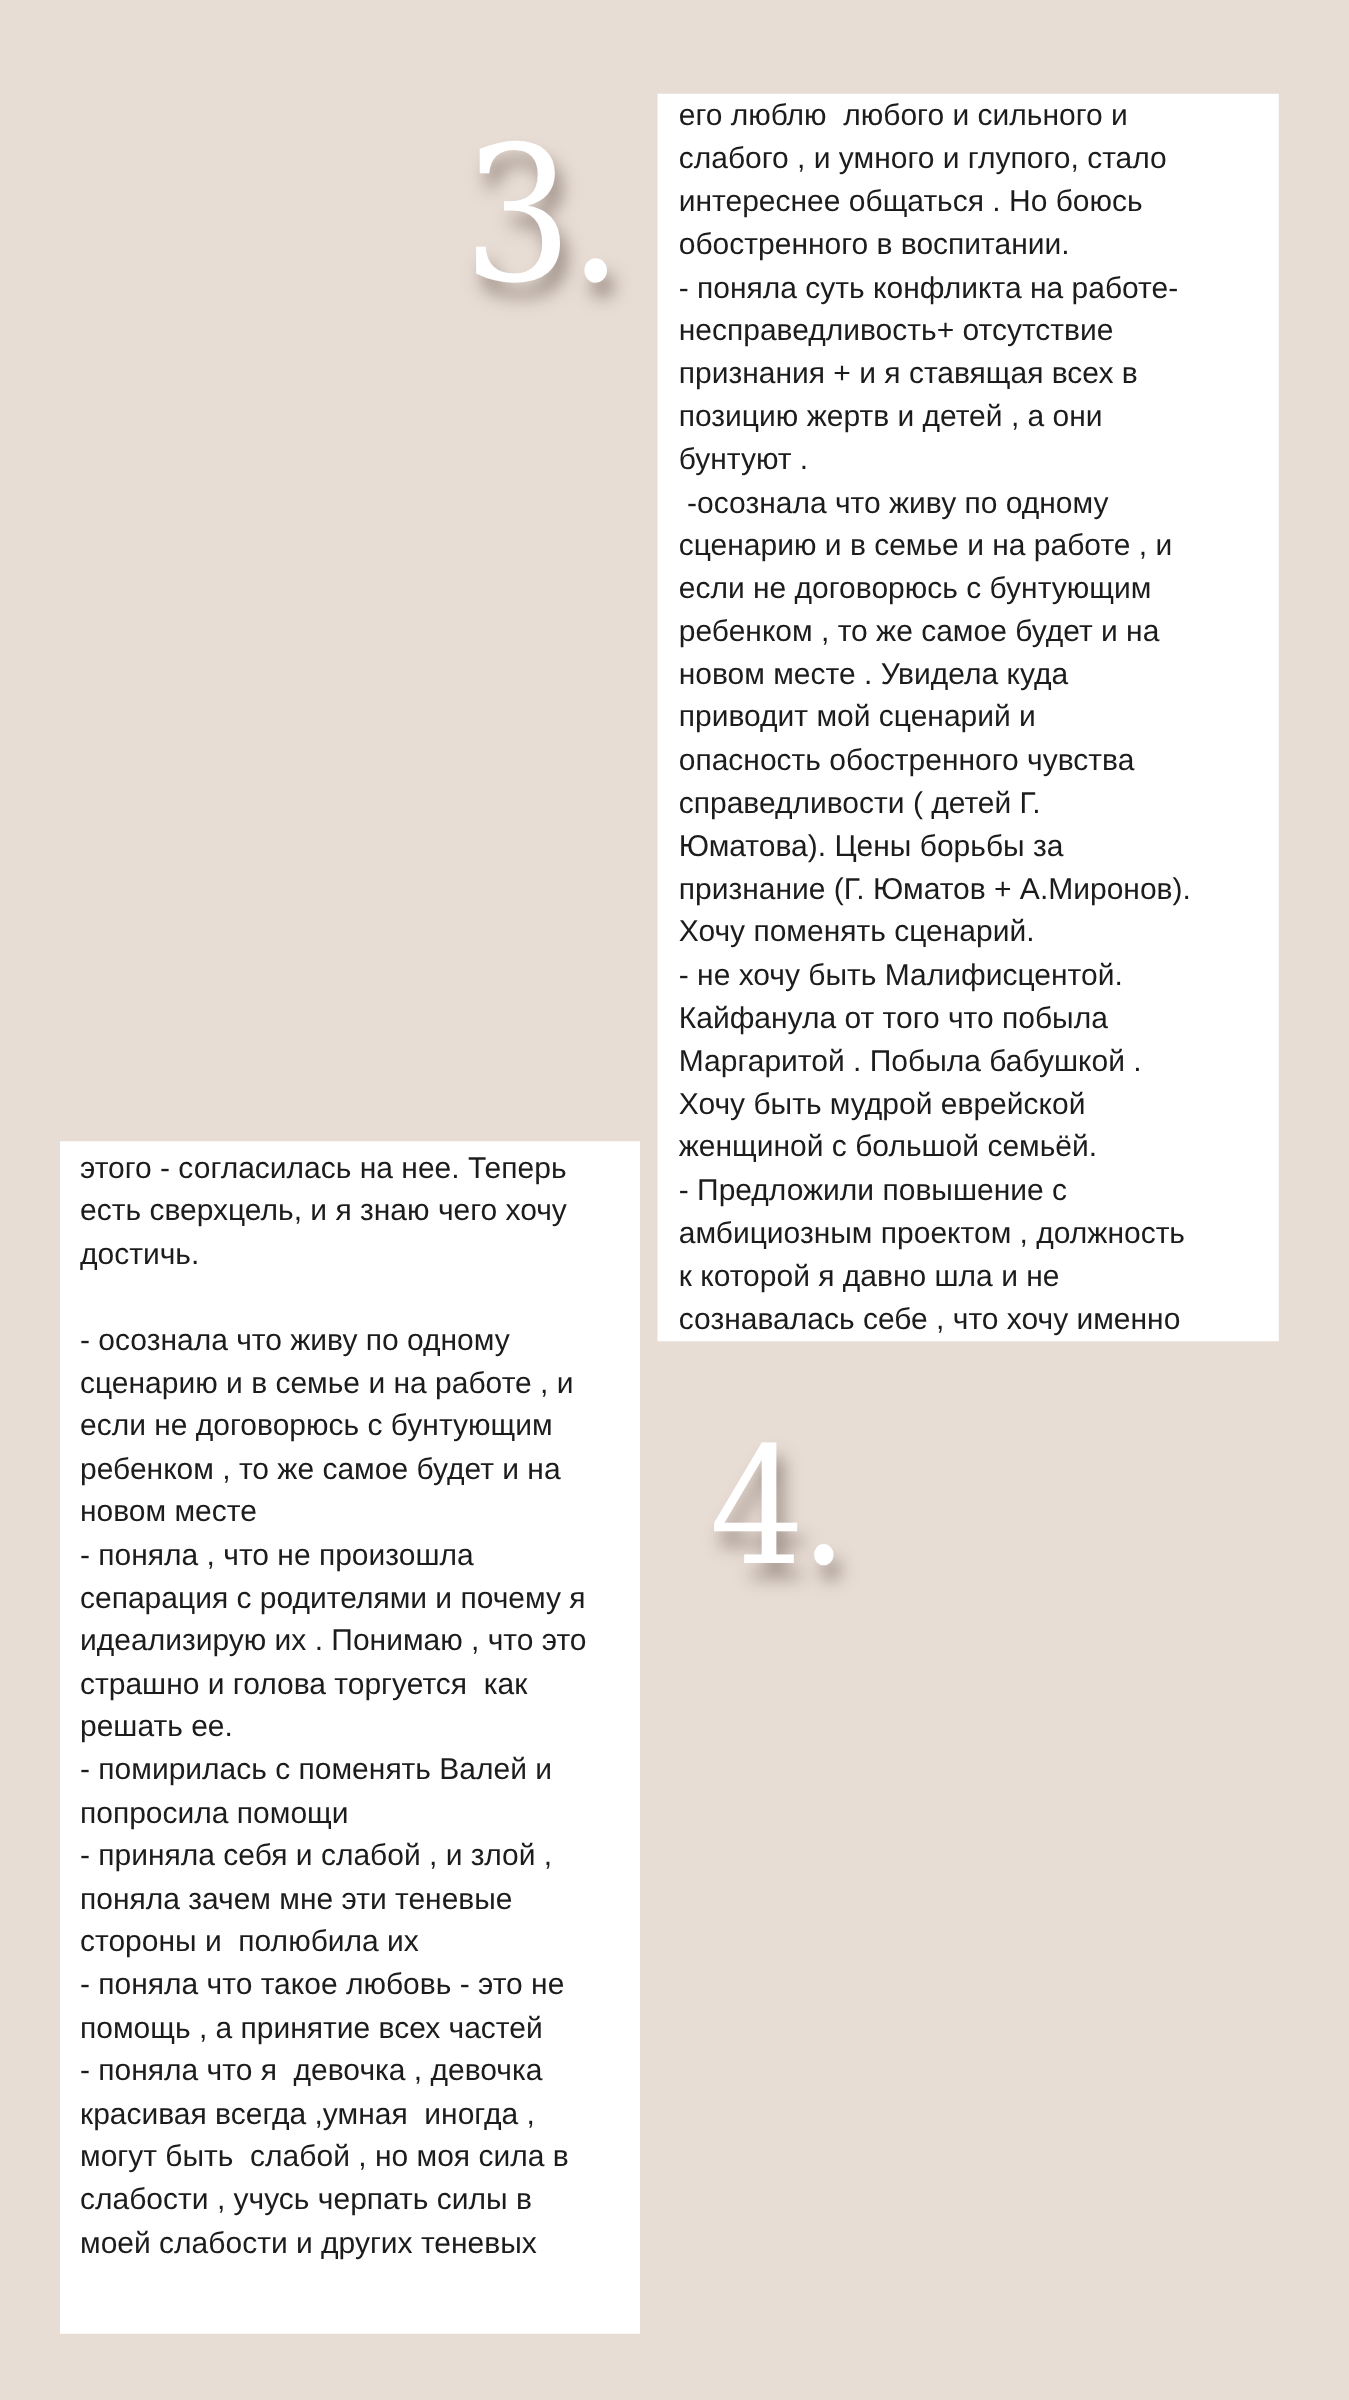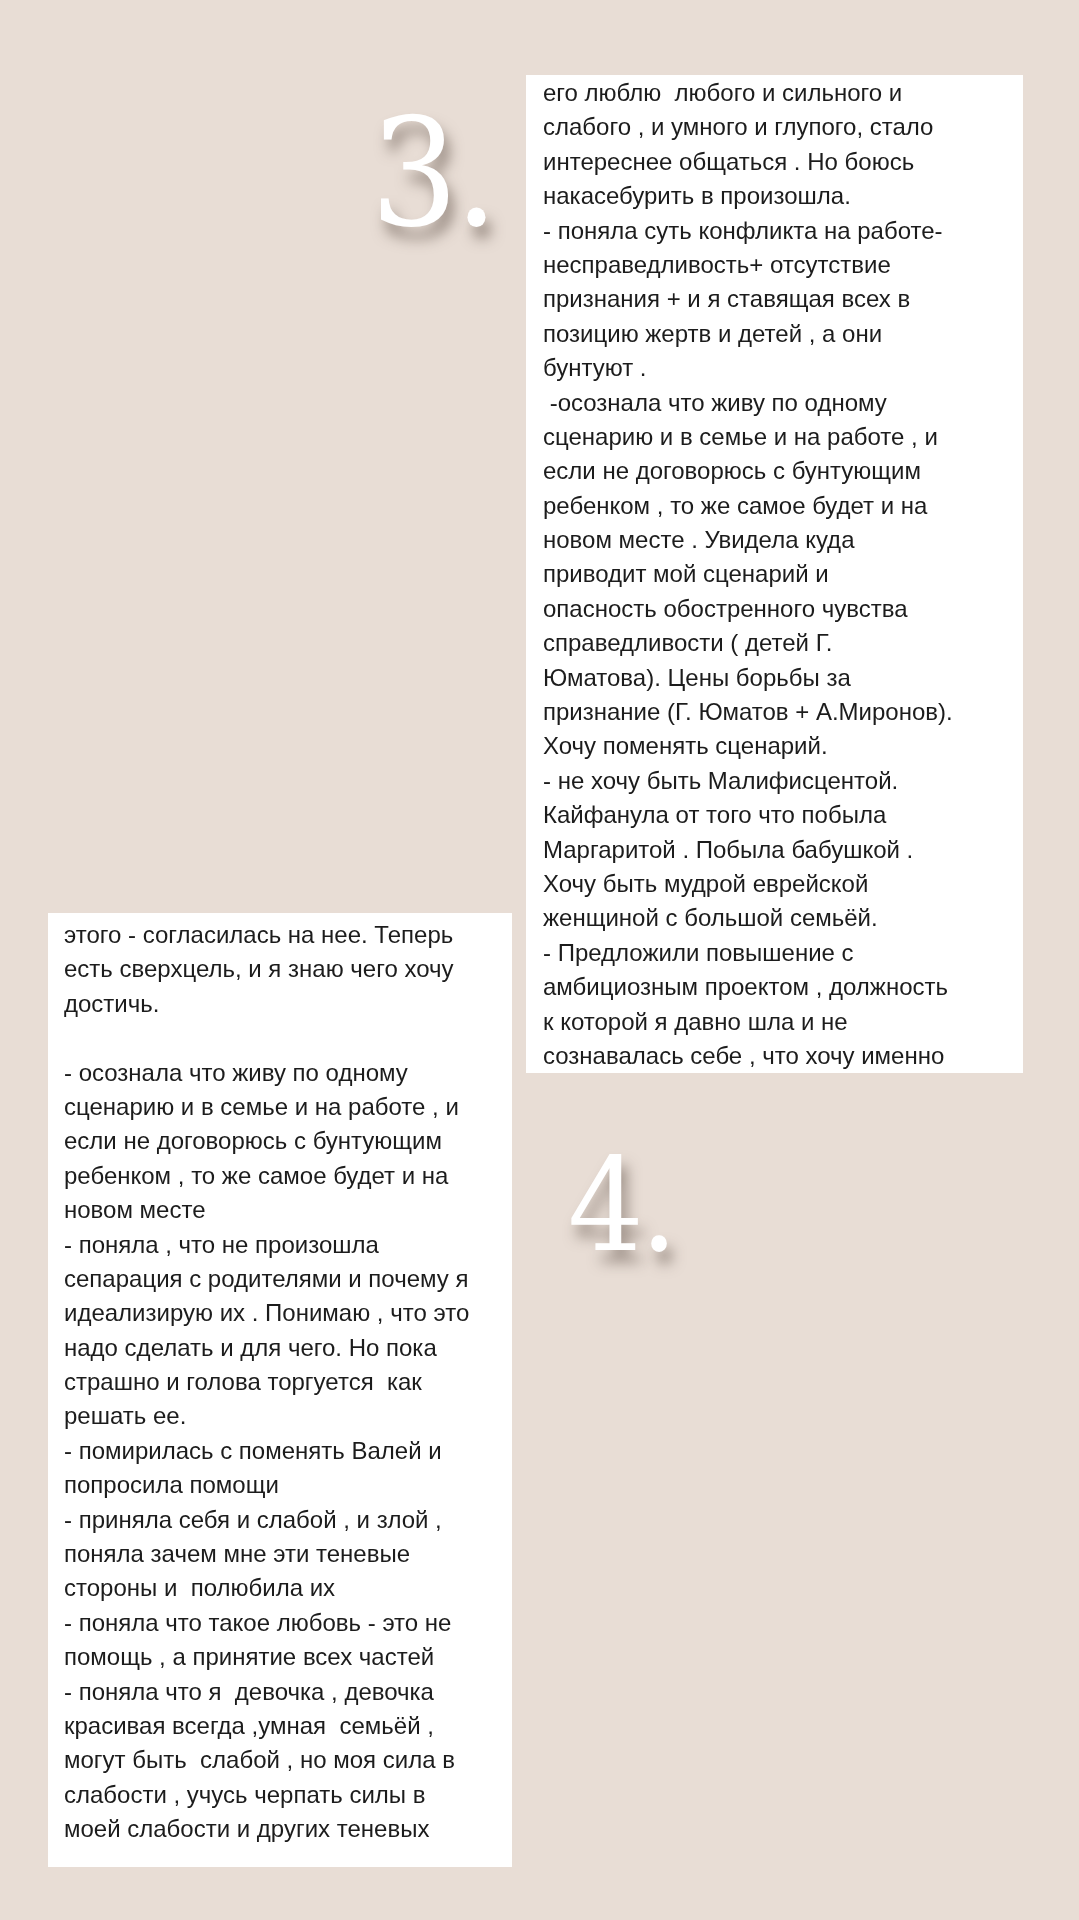--- a/index.html
+++ b/index.html
@@ -66,21 +66,21 @@
   </style>
 </head>
 <body>
 
 <div id="numeral-3" class="numeral">3.</div>
 
 <div id="box-right" class="note-box">
   <span class="line">его люблю  любого и сильного и</span>
   <span class="line">слабого , и умного и глупого, стало</span>
   <span class="line">интереснее общаться . Но боюсь</span>
-  <span class="line">накасебурить в произошла.</span>
+  <span class="line">обостренного в воспитании.</span>
   <span class="line">- поняла суть конфликта на работе-</span>
   <span class="line">несправедливость+ отсутствие</span>
   <span class="line">признания + и я ставящая всех в</span>
   <span class="line">позицию жертв и детей , а они</span>
   <span class="line">бунтуют .</span>
   <span class="line"> -осознала что живу по одному</span>
   <span class="line">сценарию и в семье и на работе , и</span>
   <span class="line">если не договорюсь с бунтующим</span>
   <span class="line">ребенком , то же самое будет и на</span>
   <span class="line">новом месте . Увидела куда</span>
@@ -107,31 +107,30 @@
   <span class="line">достичь.</span>
   <span class="line"></span>
   <span class="line">- осознала что живу по одному</span>
   <span class="line">сценарию и в семье и на работе , и</span>
   <span class="line">если не договорюсь с бунтующим</span>
   <span class="line">ребенком , то же самое будет и на</span>
   <span class="line">новом месте</span>
   <span class="line">- поняла , что не произошла</span>
   <span class="line">сепарация с родителями и почему я</span>
   <span class="line">идеализирую их . Понимаю , что это</span>
-  <span class="line">надо сделать и для чего. Но пока</span>
   <span class="line">страшно и голова торгуется  как</span>
   <span class="line">решать ее.</span>
   <span class="line">- помирилась с поменять Валей и</span>
   <span class="line">попросила помощи</span>
   <span class="line">- приняла себя и слабой , и злой ,</span>
   <span class="line">поняла зачем мне эти теневые</span>
   <span class="line">стороны и  полюбила их</span>
   <span class="line">- поняла что такое любовь - это не</span>
   <span class="line">помощь , а принятие всех частей</span>
   <span class="line">- поняла что я  девочка , девочка</span>
-  <span class="line">красивая всегда ,умная  семьёй ,</span>
+  <span class="line">красивая всегда ,умная  иногда ,</span>
   <span class="line">могут быть  слабой , но моя сила в</span>
   <span class="line">слабости , учусь черпать силы в</span>
   <span class="line">моей слабости и других теневых</span>
 
 </div>
 
 <div id="numeral-4" class="numeral">4.</div>
 
 </body></html>

